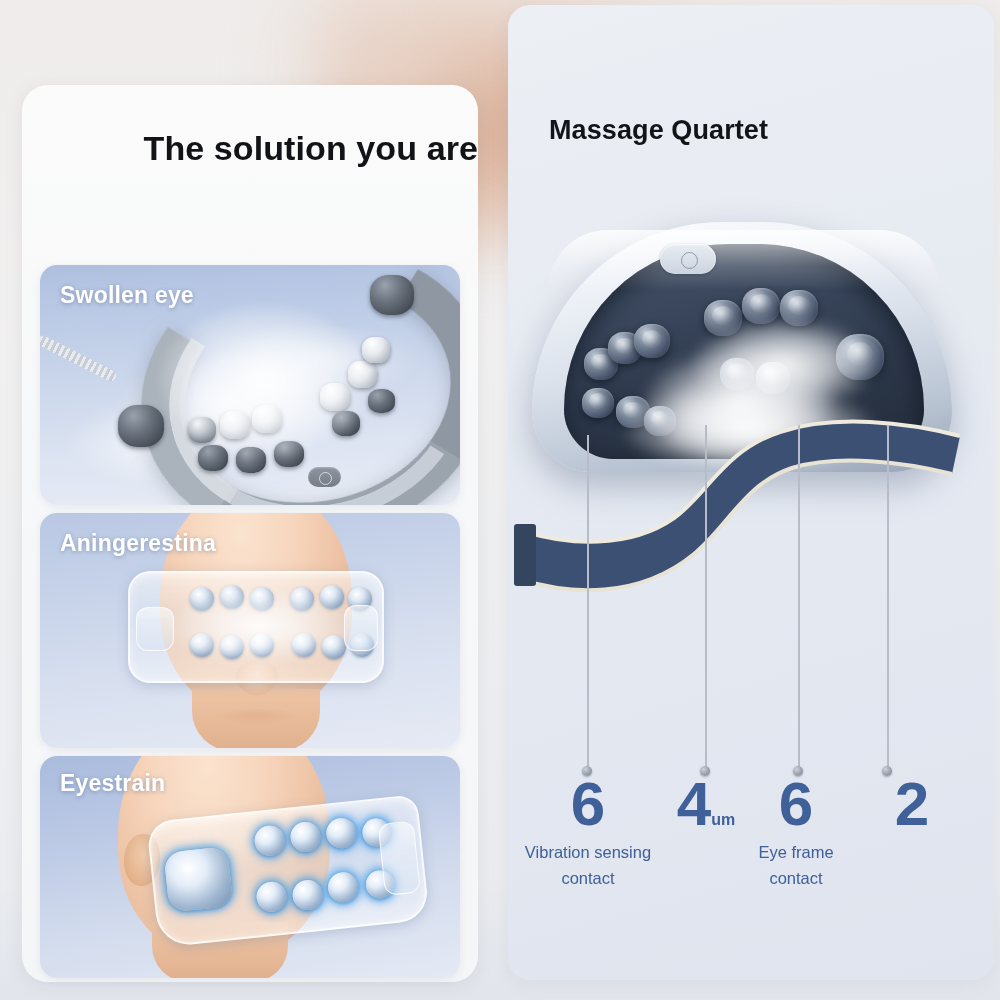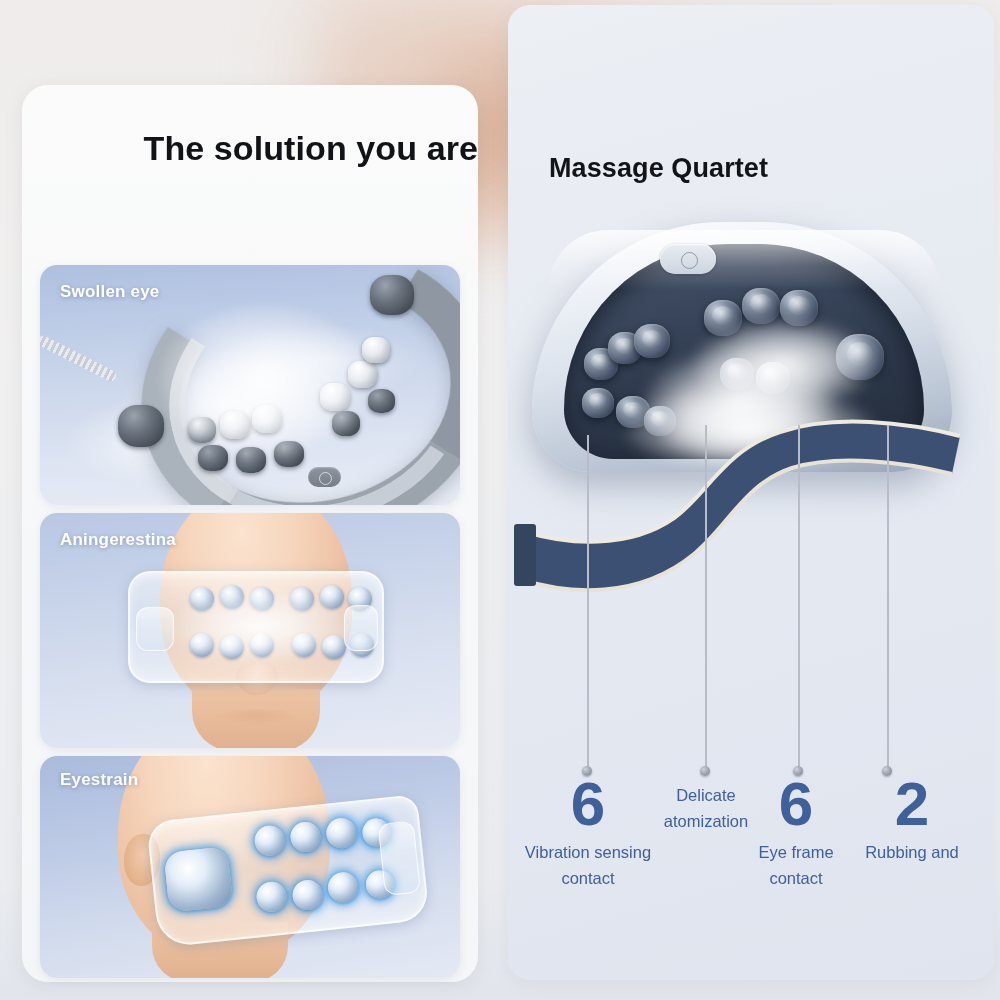--- a/index.html
+++ b/index.html
@@ -47,31 +47,31 @@
     position:absolute; left:0; top:36px; width:100%;
     text-align:right; color:#111316;
     font-size:34px; font-weight:bold; line-height:1.62; letter-spacing:.1px;
   }
   #left-heading span { display:block; }
 
   #right-heading {
     position:absolute; left:41px; top:102px; width:420px;
     color:#121418; font-size:27px; font-weight:bold; line-height:1.72; letter-spacing:.1px;
   }
-  #right-heading span { display:block;margin-top:38px; }
+  #right-heading span { display:block; }
 
   
   .tile { position:absolute; left:18px; width:420px; border-radius:17px;
           overflow:hidden; box-shadow:0 2px 9px rgba(125,132,145,.13); }
   #tile-1 { top:180px; height:240px; }
   #tile-2 { top:428px; height:235px; }
   #tile-3 { top:671px; height:222px; }
 
   .tile-label { position:absolute; left:20px; top:17px; z-index:9;
-    color:#fff; font-size:17px; font-weight:bold; letter-spacing:.2px;
+    color:#fff; font-size:23px; font-weight:bold; letter-spacing:.2px;
     text-shadow:0 1px 4px rgba(60,80,115,.42); }
   #tile-3 .tile-label { top:14px; }
 
   .sky { position:absolute; inset:0;
     background: linear-gradient(176deg,#aebfdf 0%,#bccbe6 22%,#cdd8ec 48%,#dde4f2 74%,#e9edf6 100%); }
   .sky-2 { background: linear-gradient(172deg,#b9c7e4 0%,#c7d3e9 30%,#d7dfef 60%,#e6eaf4 100%); }
   .sky-3 { background: linear-gradient(170deg,#a9bbdc 0%,#bbc9e5 30%,#d2dbed 62%,#e4e9f4 100%); }
 
   .cloudy { position:absolute; inset:0; opacity:.85;
     background:
@@ -344,37 +344,35 @@
     <div>
       <span class="stat-num">6</span><span class="stat-unit"></span>
     </div>
     <div class="stat-cap">
       <span>Vibration sensing</span>
       <span>contact</span>
     </div>
   </div>
 
   <div class="stat" style="left:130px;top:770px;width:136px;">
-    <div class="stat-cap">
-      <span>Delicate</span>
-      <span>atomization</span>
+    <div>
+      <span class="stat-num">4</span><span class="stat-unit">um</span>
     </div>
   </div>
 
   <div class="stat" style="left:232px;top:770px;width:112px;">
     <div>
       <span class="stat-num">6</span><span class="stat-unit"></span>
     </div>
     <div class="stat-cap">
       <span>Eye frame</span>
       <span>contact</span>
     </div>
   </div>
 
   <div class="stat" style="left:320px;top:770px;width:168px;">
     <div>
       <span class="stat-num">2</span><span class="stat-unit"></span>
     </div>
     <div class="stat-cap">
-      <span>Rubbing and</span>
     </div>
   </div>
 </div>
 
 </body></html>

